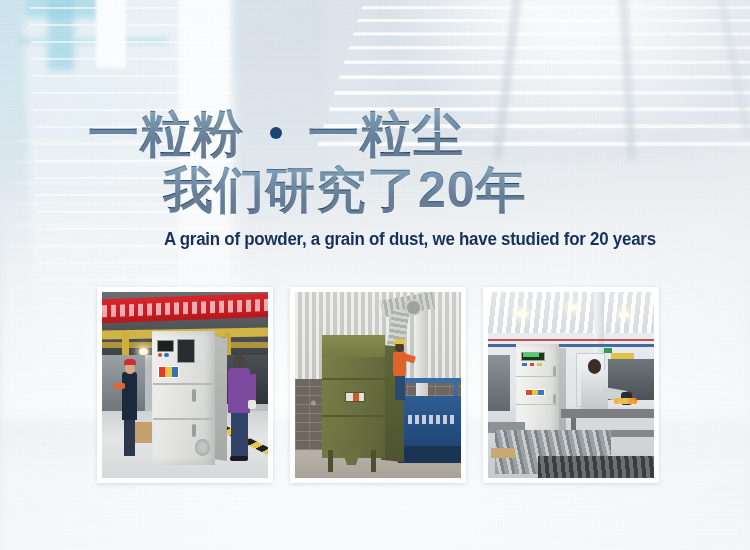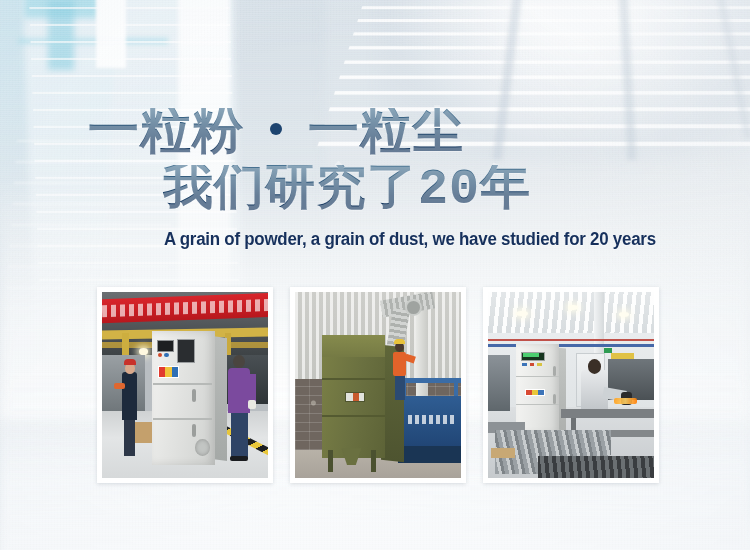--- a/index.html
+++ b/index.html
@@ -75,21 +75,21 @@
   .vignette{inset:0;left:0;top:0;width:750px;height:550px;
     background:radial-gradient(ellipse at 46% 40%,rgba(255,255,255,0) 38%,rgba(222,229,236,.35) 100%);}
   .grain{left:0;top:0;width:750px;height:550px;opacity:.16;
     background-image:
       repeating-linear-gradient(0deg,rgba(255,255,255,.5) 0 1px,rgba(0,0,0,0) 1px 2px),
       repeating-linear-gradient(90deg,rgba(0,0,0,.05) 0 1px,rgba(0,0,0,0) 1px 3px);}
 
   
   .headline{position:absolute;left:0;top:0;width:750px;}
   .ln{
-    font-family:Liberation Mono, monospace;
+    font-family:Liberation Sans, sans-serif;
     font-weight:bold;letter-spacing:.02em;line-height:1;
     background:linear-gradient(180deg,#4d7795 0%,#2b5578 30%,#163a61 62%,#12325a 100%);
     -webkit-background-clip:text;background-clip:text;color:transparent;
     -webkit-text-fill-color:transparent;
     text-shadow:0 1px 0 rgba(255,255,255,.35);
     white-space:nowrap;
   }
   .line1{position:absolute;left:88px;top:108px;font-size:51px;}
   .line1 .dot{
     display:inline-block;width:12px;height:12px;border-radius:50%;

